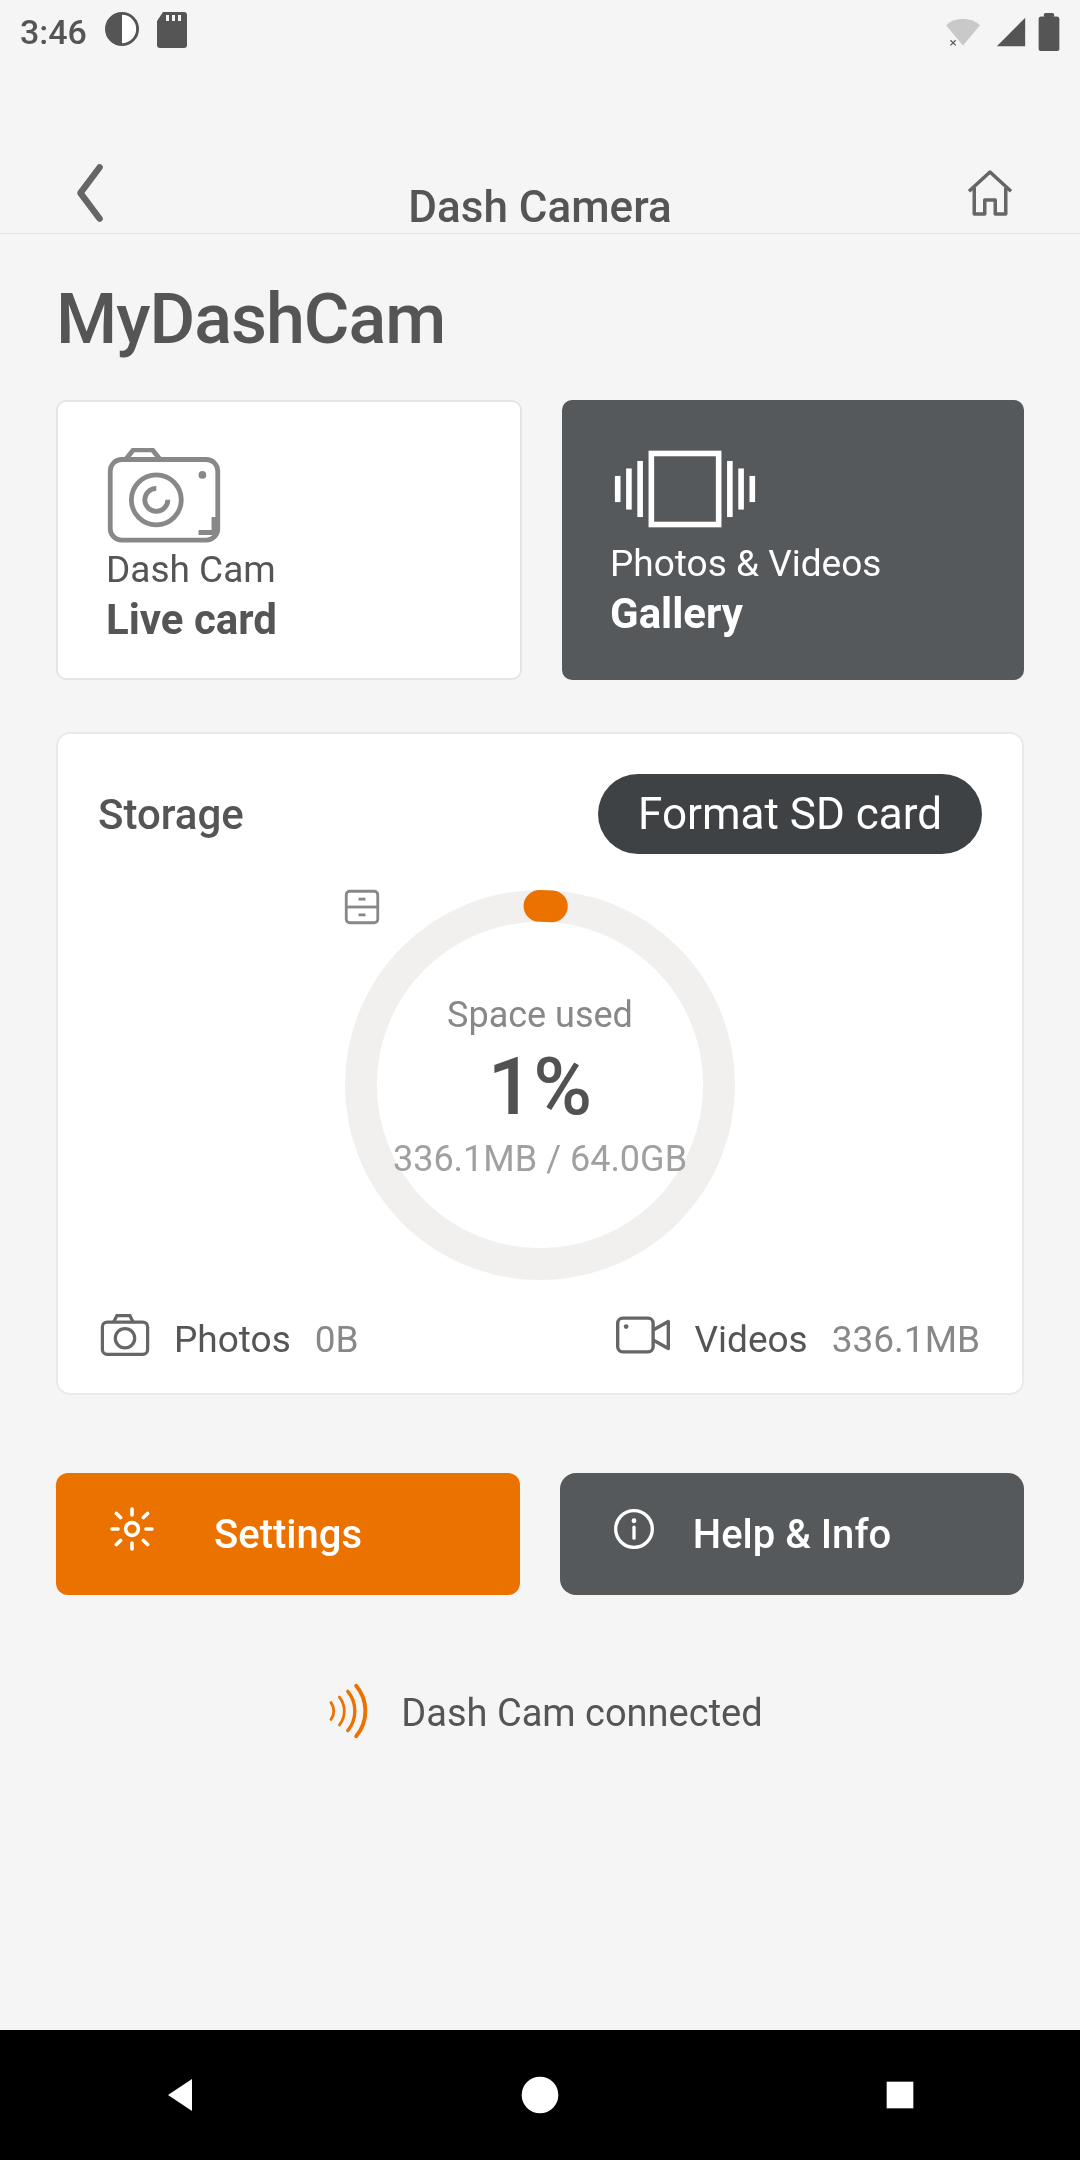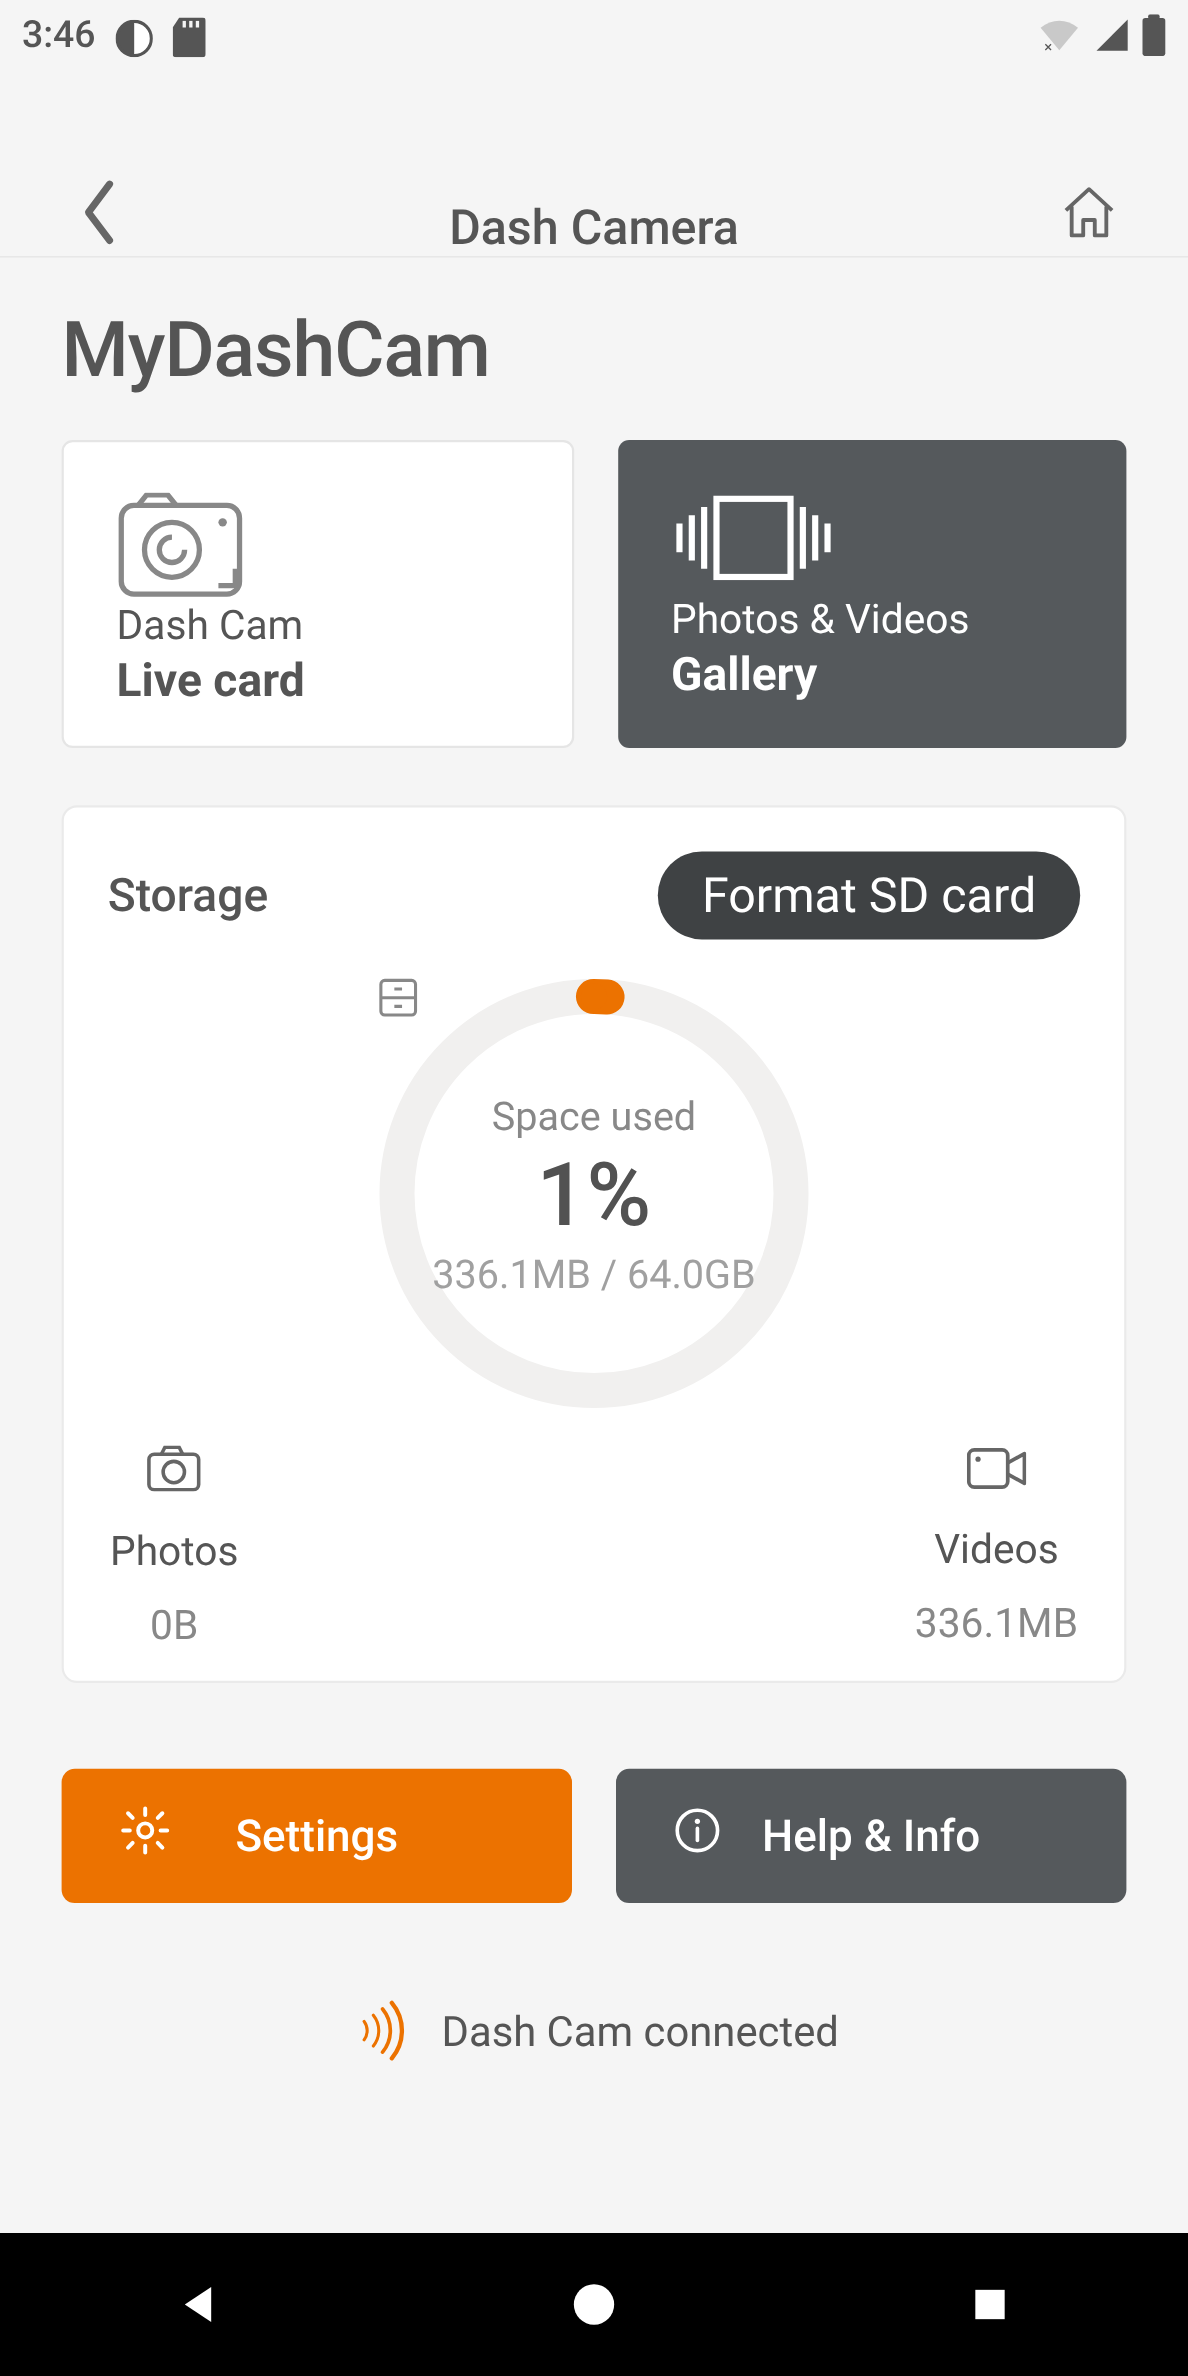--- a/index.html
+++ b/index.html
@@ -1,21 +1,21 @@
 <!DOCTYPE html>
 <html><head>
 <meta charset="utf-8">
 <style>
   * { margin:0; padding:0; box-sizing:border-box; font-family: -apple-system, Roboto, "Helvetica Neue", Arial, sans-serif; }
   html,body { width:1080px; height:2160px; background:#f5f5f5; overflow:hidden; }
   .screen { width:1080px; height:2160px; display:flex; flex-direction:column; background:#f5f5f5; }
 
   
   .status-bar { height:64px; display:flex; align-items:center; justify-content:space-between; padding:0 20px; color:#555; }
-  .status-left { display:flex; align-items:flex-end; gap:18px; font-size:34px; font-weight:500; }
+  .status-left { display:flex; align-items:flex-start; gap:18px; font-size:34px; font-weight:500; }
   .status-right { display:flex; align-items:center; gap:10px; }
   .ic { display:inline-flex; }
 
   
   .app-header { height:170px; display:flex; align-items:flex-end; justify-content:space-between; padding:0 50px; border-bottom:1px solid #e2e2e2; }
   .app-header-title { flex:1; text-align:center; color:#555; font-size:44px; font-weight:500; }
   .hdr-btn { width:80px; height:80px; display:flex; align-items:center; justify-content:center; }
 
   
   .content { flex:1; padding:0 56px; }
@@ -39,21 +39,21 @@
 
   .gauge-wrap { width:100%; display:flex; justify-content:center; margin-top:32px; }
   .gauge { position:relative; width:398px; height:398px; }
   .gauge svg { position:absolute; inset:0; }
   .gauge-center { position:absolute; inset:0; display:flex; flex-direction:column; align-items:center; justify-content:center; gap:4px; }
   .gauge-center .lbl { color:#888; font-size:36px; }
   .gauge-center .pct { color:#525252; font-size:80px; font-weight:500; }
   .gauge-center .detail { color:#a0a0a0; font-size:36px; }
 
   .storage-foot { display:flex; justify-content:space-between; align-items:center; margin-top:30px; padding:0 2px; }
-  .sf-item { display:flex; align-items:center; gap:24px; color:#555; font-size:37px;flex-direction:column; }
+  .sf-item { display:flex; align-items:center; gap:24px; color:#555; font-size:37px; }
   .sf-item .val { color:#888; }
 
   
   .actions-row { display:flex; gap:40px; margin-top:78px; }
   .act-btn { flex:1; height:122px; border-radius:12px; display:flex; align-items:center; justify-content:center; gap:28px; font-size:40px; font-weight:500; }
   .act-orange { background:#ec7200; color:#fff; }
   .act-grey { background:#55595c; color:#fff; }
 
   
   .connected { display:flex; align-items:center; justify-content:center; gap:28px; margin-top:88px; }
@@ -216,21 +216,21 @@
     <div class="actions-row">
       <div class="act-btn act-orange" style="position:relative;">
         <span style="position:absolute; left:52px;">
           <svg width="48" height="48" viewBox="0 0 24 24">
               <circle cx="12" cy="12" r="3.2" fill="none" stroke="#fff" stroke-width="1.8"></circle>
               <path d="M12 2v3M12 19v3M4.2 4.2l2.1 2.1M17.7 17.7l2.1 2.1M2 12h3M19 12h3M4.2 19.8l2.1-2.1M17.7 6.3l2.1-2.1" stroke="#fff" stroke-width="1.8" stroke-linecap="round"></path>
             </svg>
         </span>
         <span>Settings</span>
       </div>
-      <div class="act-btn act-grey" style="position:relative;">
+      <div class="act-btn act-grey" style="position:relative;border-radius:16px;">
         <span style="position:absolute; left:52px;">
           <svg width="44" height="44" viewBox="0 0 24 24">
               <circle cx="12" cy="12" r="10" fill="none" stroke="#fff" stroke-width="1.8"></circle>
               <circle cx="12" cy="7.5" r="1.3" fill="#fff"></circle>
               <line x1="12" y1="11" x2="12" y2="17" stroke="#fff" stroke-width="1.8" stroke-linecap="round"></line>
             </svg>
         </span>
         <span>Help &amp; Info</span>
       </div>
     </div>

